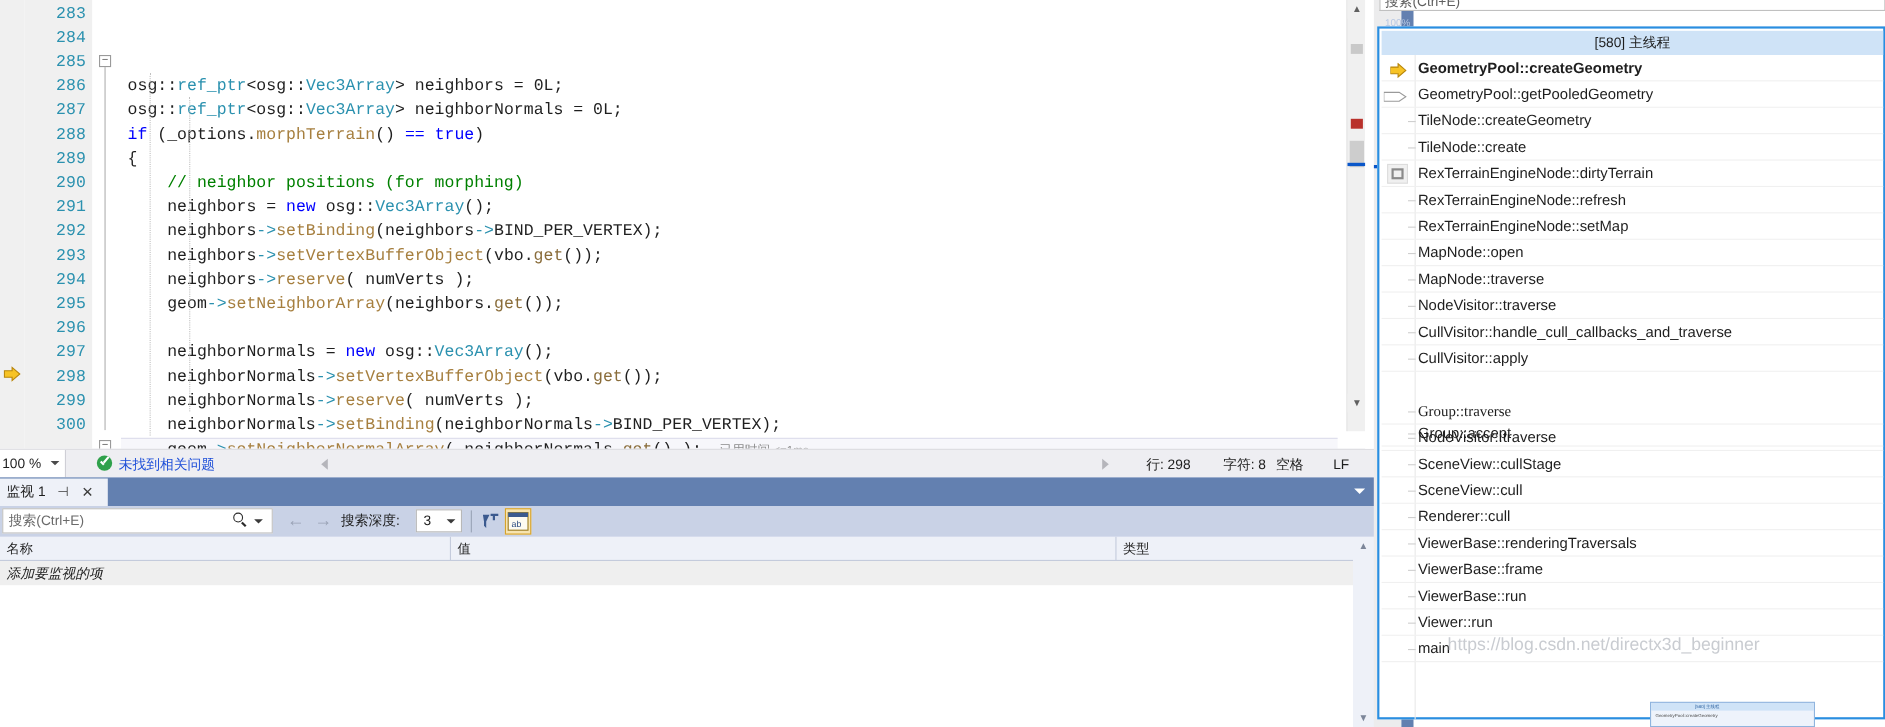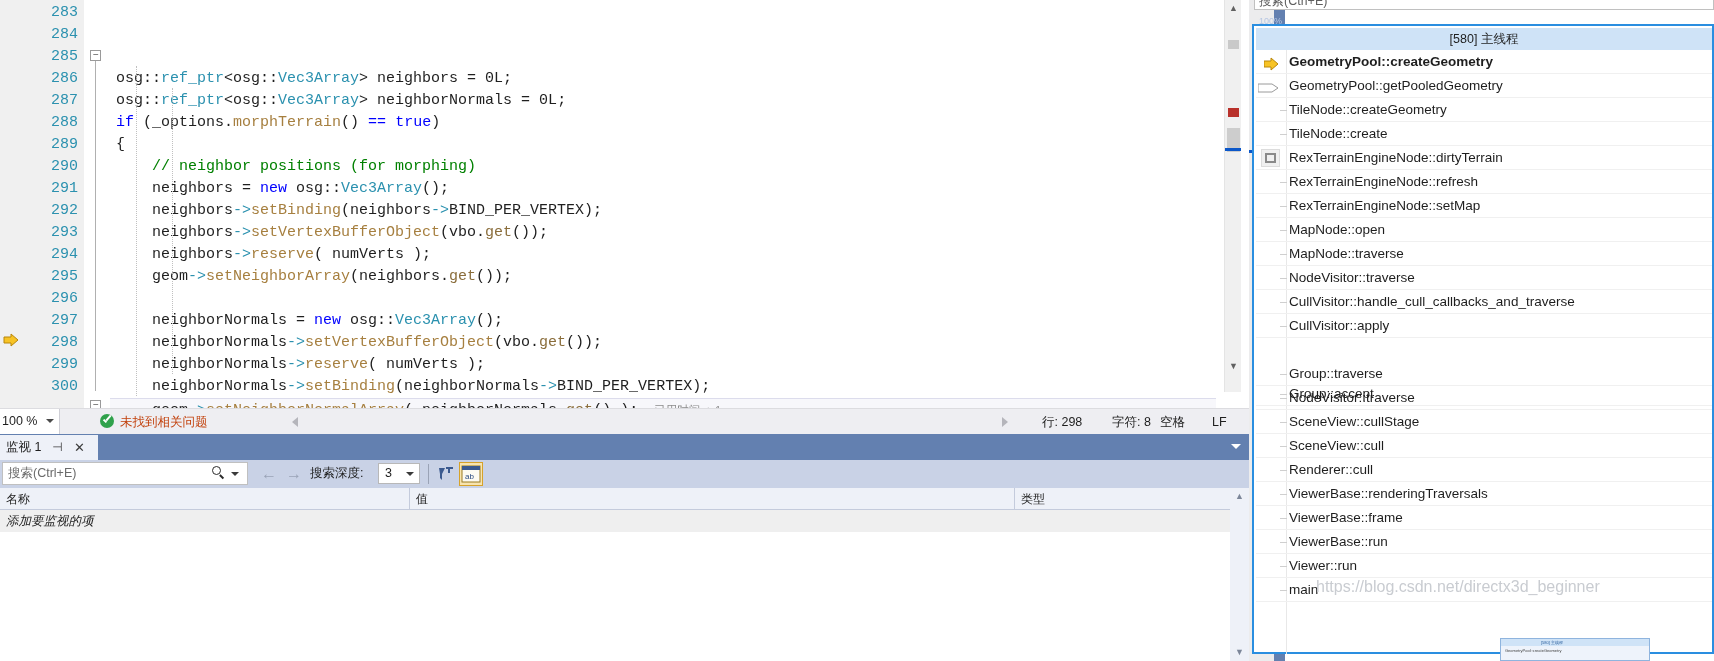--- a/index.html
+++ b/index.html
@@ -128,22 +128,22 @@
     position: absolute; left: 0; top: 0; width: 60px; height: 25px;
     background: #ffffff; border-right: 1px solid #cfcfd6;
     font-size: 12.5px; line-height: 25px; padding-left: 2px;
   }
   #zoom-caret {
     position: absolute; left: 46px; top: 10px;
     width: 0; height: 0; border-left: 4px solid transparent;
     border-right: 4px solid transparent; border-top: 4px solid #4a4a4a;
   }
   #issue-status {
-    position: absolute; left: 100px; top: 0; height: 26px;
-    line-height: 26px; font-size: 12.5px; color: #c2410c;
+    position: absolute; left: 88px; top: 0; height: 26px;
+    line-height: 26px; font-size: 12.5px; color: #1d4ed8;
   }
   .check-icon {
     display: inline-block; width: 14px; height: 14px; border-radius: 50%;
     background: #2fa14b; position: relative; top: 2px; margin-right: 6px;
   }
   .check-icon:after {
     content: ""; position: absolute; left: 3px; top: 6px;
     width: 4px; height: 2px; background: #fff; transform: rotate(45deg);
   }
   .check-icon:before {
@@ -602,21 +602,21 @@
             <span class="cs-tick"></span>
           </div>
           <span class="lbl">CullVisitor::apply</span>
         </div>
         <div class="cs-row" style="top: 312px; margin-top: 44px;">
           <div class="cs-icon-cell">
             <span class="cs-tick"></span>
           </div>
           <span class="lbl">Group::accept</span>
         </div>
-        <div class="cs-row" style="top: 336px;">
+        <div class="cs-row" style="top: 336px; font-family: Liberation Serif, serif;">
           <div class="cs-icon-cell">
             <span class="cs-tick"></span>
           </div>
           <span class="lbl">Group::traverse</span>
         </div>
         <div class="cs-row" style="top: 360px;">
           <div class="cs-icon-cell">
             <span class="cs-tick"></span>
           </div>
           <span class="lbl">NodeVisitor::traverse</span>

